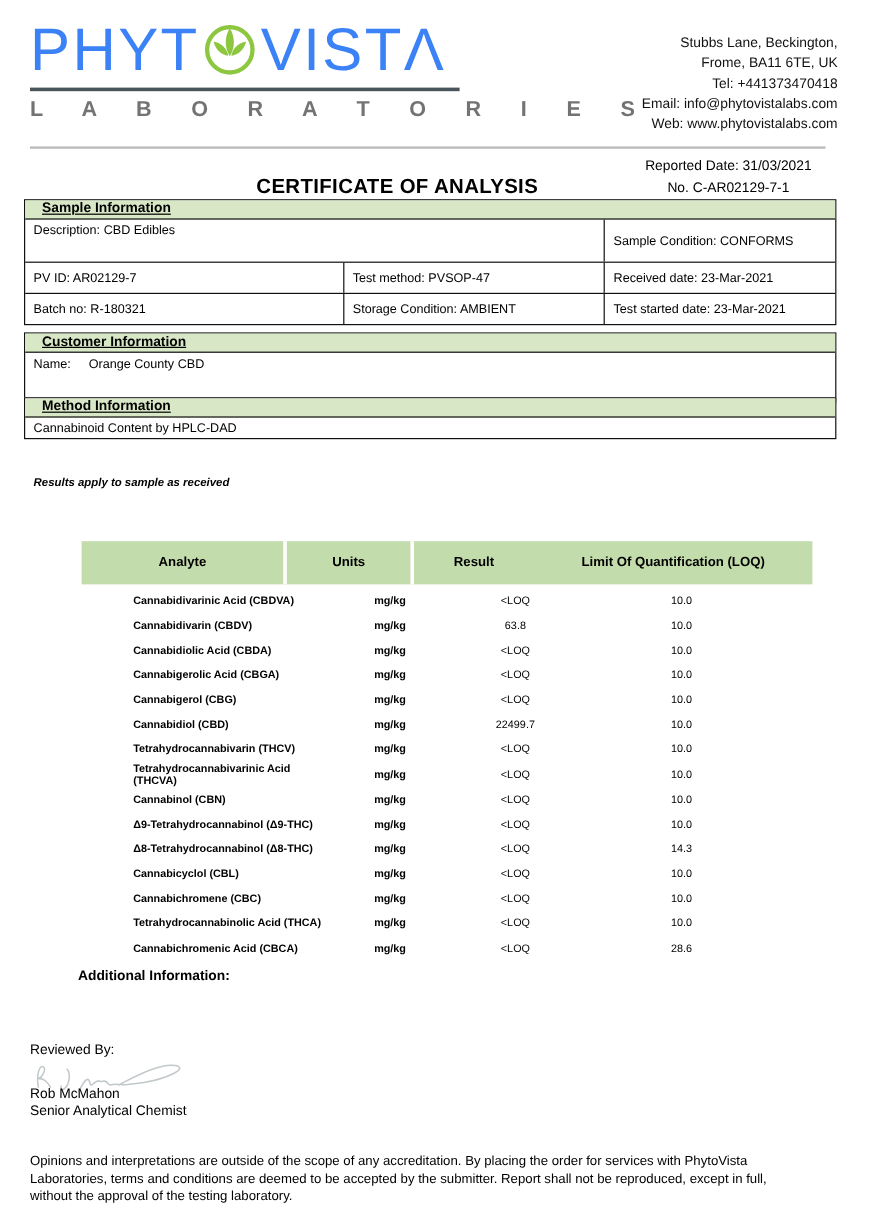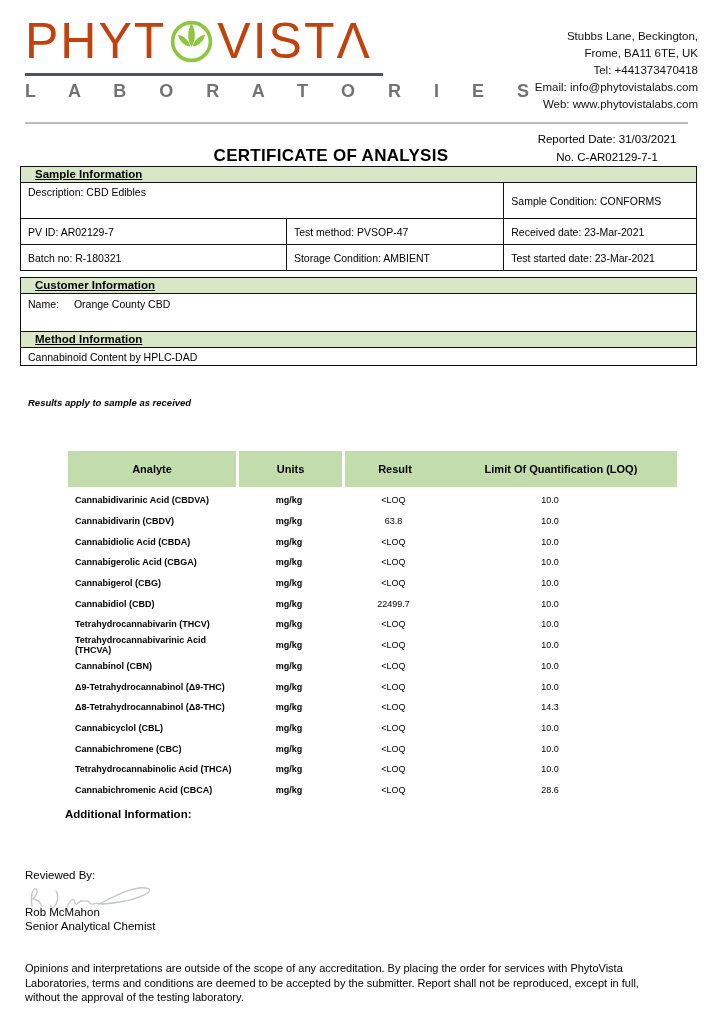--- a/index.html
+++ b/index.html
@@ -1,21 +1,21 @@
 <!DOCTYPE html>
 <html><head>
 <meta charset="utf-8">
 <style>
   html,body{margin:0;padding:0;background:#fff;}
   .page{position:relative;width:725px;height:1024px;background:#ffffff;
         font-family:"Liberation Sans",sans-serif;color:#000;overflow:hidden;}
 
   
   .logo-block{position:absolute;left:25px;top:16px;width:362px;}
-  .brand{display:flex;align-items:center;color:#c2410c;font-size:50px;line-height:1;
+  .brand{display:flex;align-items:center;color:#3b82f6;font-size:50px;line-height:1;
          letter-spacing:2px;font-weight:400;white-space:nowrap;}
   .leaf-wrap{margin:0 3px;display:inline-flex;}
   .lab-rule{border-top:3px solid #4a555b;margin-top:7px;width:358px;}
   .lab-text{color:#737373;font-size:18px;letter-spacing:14px;margin-top:5px;white-space:nowrap;font-weight:bold;}
 
   .contact{position:absolute;right:27px;top:28px;text-align:right;
            font-size:11.5px;line-height:17px;color:#111;}
 
   .top-rule{position:absolute;left:25px;top:122px;width:663px;border-top:2px solid #bcbcbc;}
 
@@ -53,21 +53,21 @@
   
   .results{position:absolute;left:68px;top:451px;width:609px;}
   .res-head{display:flex;height:36px;background:#c3dcab;font-weight:700;font-size:11px;}
   .res-head>div{display:flex;align-items:center;justify-content:center;height:100%;box-sizing:border-box;text-align:center;}
   .h1{flex:0 0 27.6%;}
   .h2{flex:0 0 17.4%;border-left:3px solid #fff;}
   .h3{flex:0 0 16.9%;border-left:3px solid #fff;}
   .h4{flex:1;}
   .res-body{margin-top:3px;}
   .r-row{display:flex;height:20.7px;align-items:center;font-size:9px;}
-  .r-analyte{flex:0 0 27.6%;padding-left:7px;font-weight:700;box-sizing:border-box;}
+  .r-analyte{flex:0 0 27.6%;padding-left:7px;font-weight:700;box-sizing:border-box;margin-left:36px;}
   .r-units{flex:0 0 17.4%;text-align:center;font-weight:700;}
   .r-result{flex:0 0 16.9%;text-align:center;}
   .r-loq{flex:1;text-align:center;padding-right:22px;box-sizing:border-box;}
 
   
   .addl{position:absolute;left:65px;top:808px;font-size:11.5px;font-weight:700;}
   .reviewed{position:absolute;left:25px;top:869px;font-size:11.5px;}
   .signature{position:absolute;left:25px;top:881px;}
   .reviewer-name{position:absolute;left:25px;top:906px;font-size:11.5px;}
   .reviewer-title{position:absolute;left:25px;top:920px;font-size:11.5px;}

